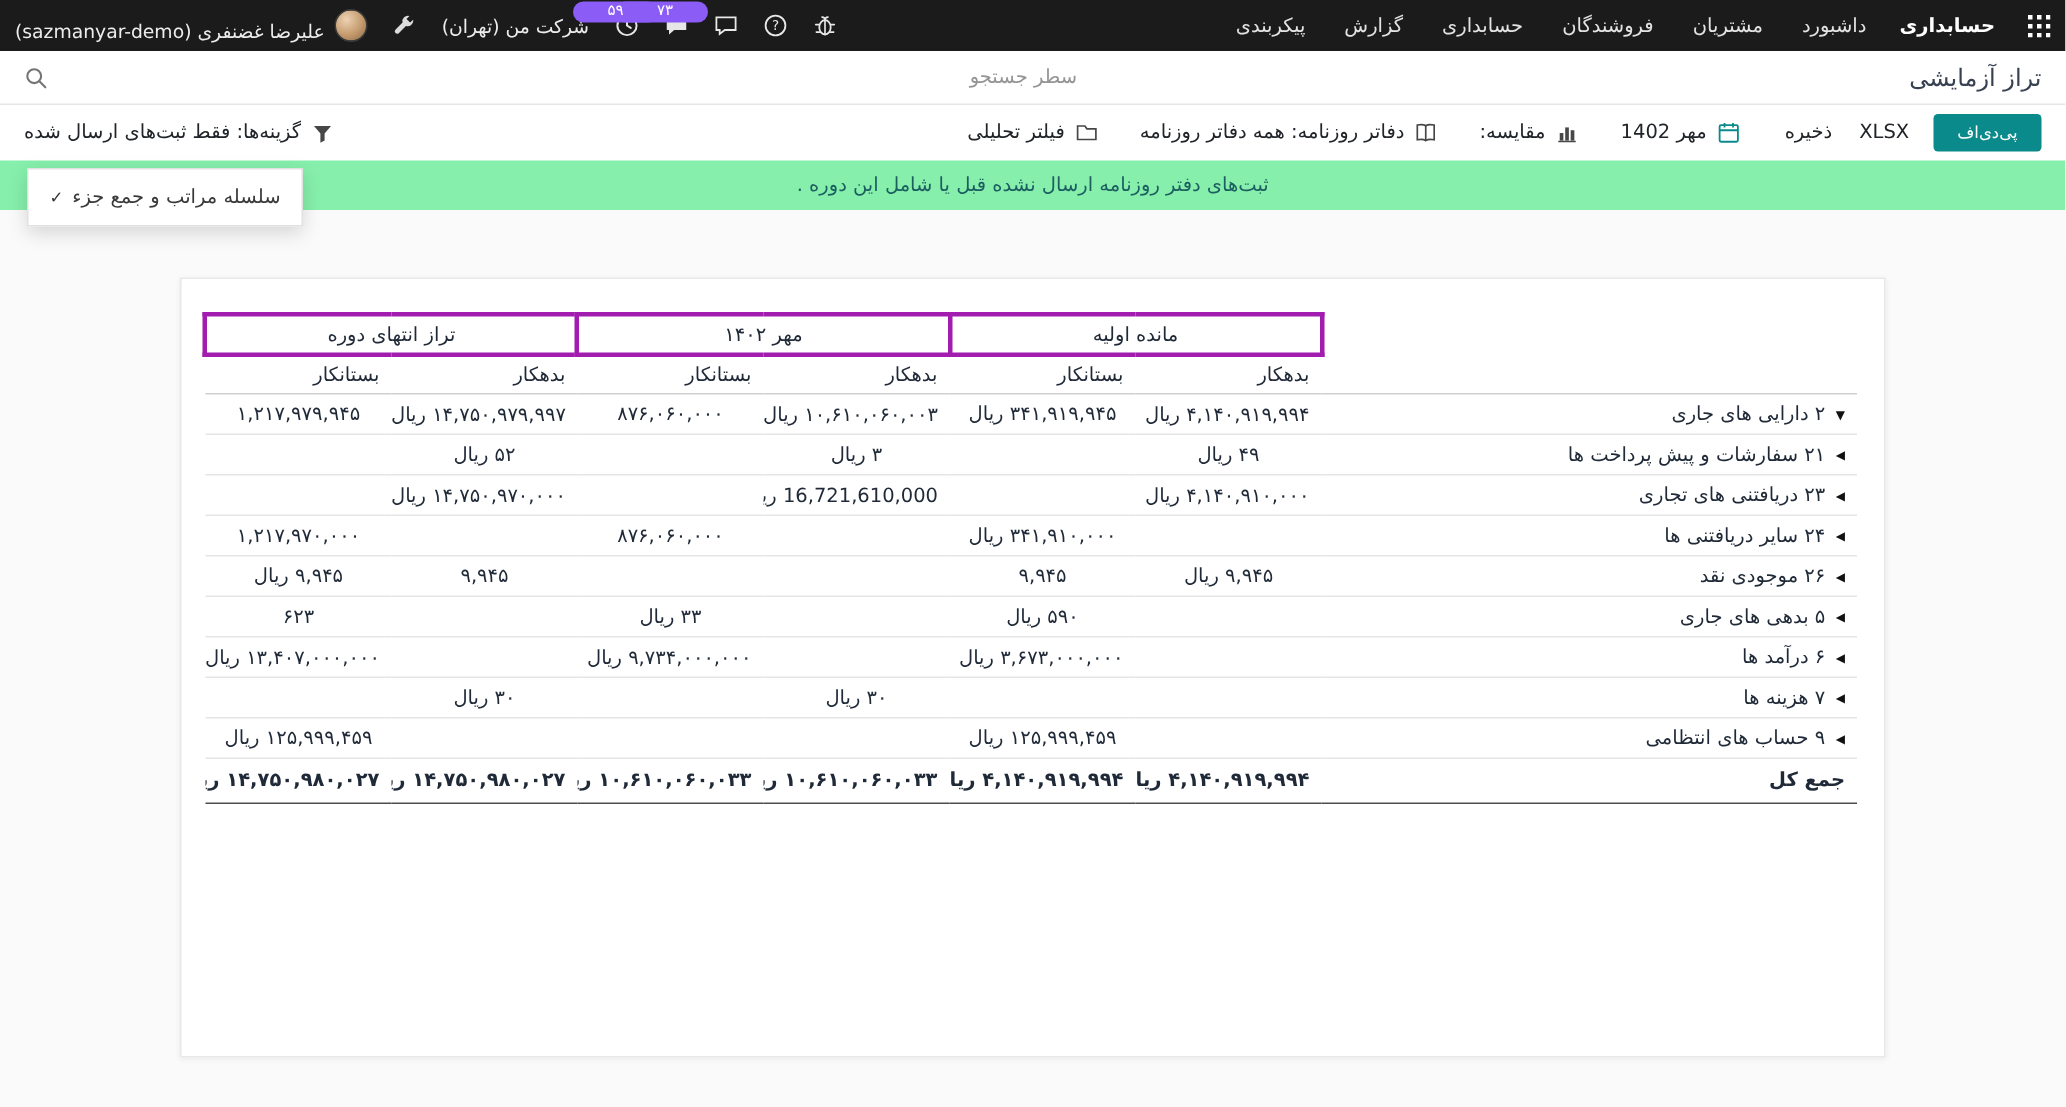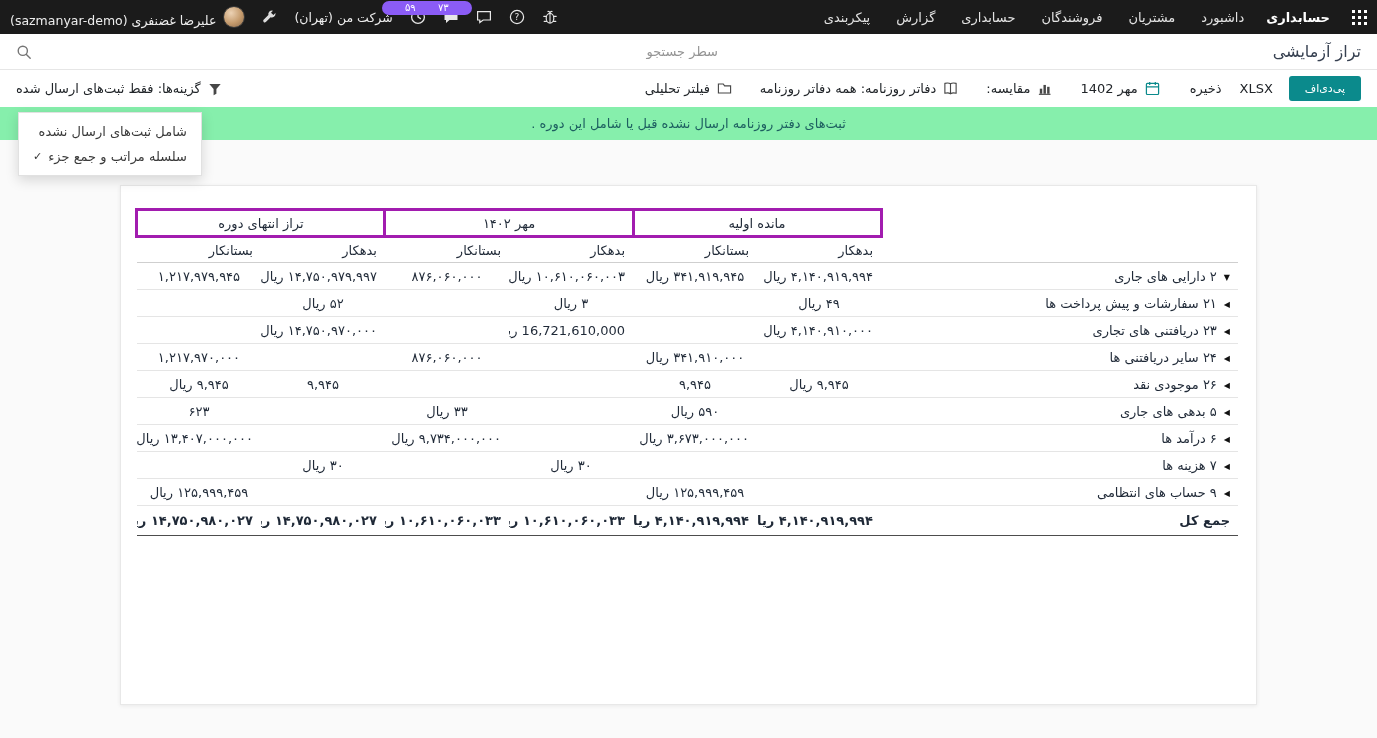--- a/index.html
+++ b/index.html
@@ -189,23 +189,20 @@
       </svg>
     <span>گزینه‌ها: فقط ثبت‌های ارسال شده</span>
   </div>
 </div>
 
 <div class="banner">
   <span>ثبت‌های دفتر روزنامه ارسال نشده قبل یا شامل این دوره .</span>
 </div>
 
 <div class="dropdown" id="options-dropdown">
-    <div class="dd-item">
-      <span>شامل ثبت‌های ارسال نشده</span>
-    </div>
     <div class="dd-item">
       <span>سلسله مراتب و جمع جزء</span>
       <span class="dd-check">✓</span>
     </div>
   </div>
 
 <div class="content">
   <div class="card">
     <table class="report" dir="rtl">
       <colgroup>

